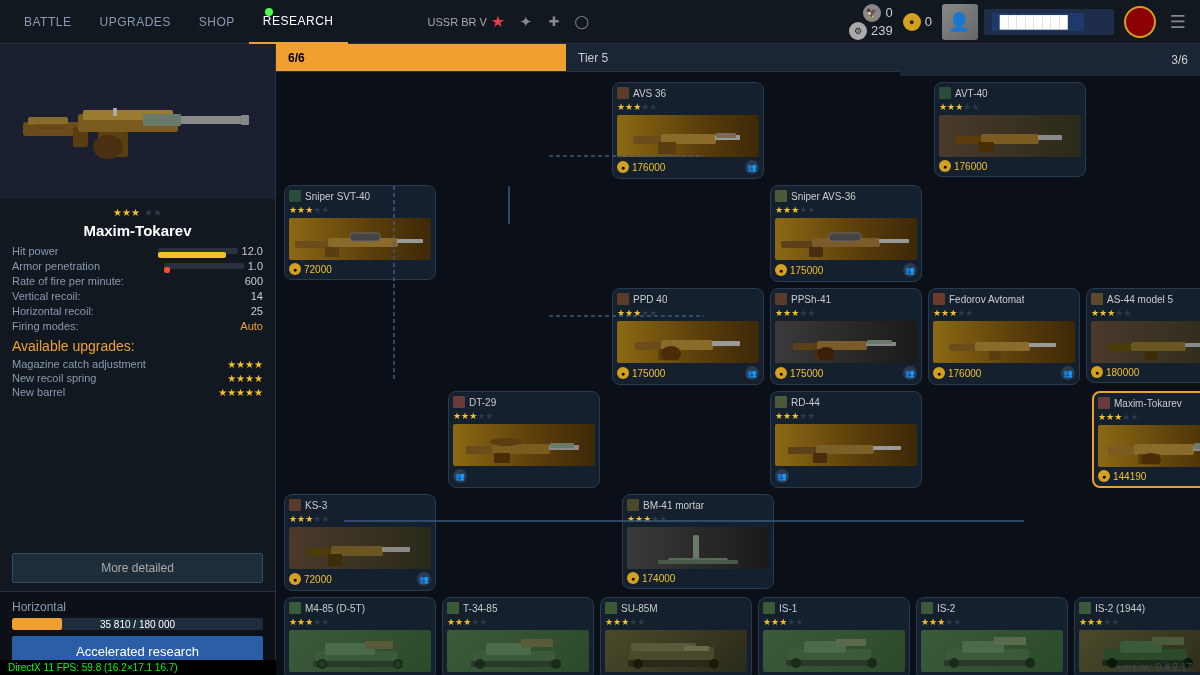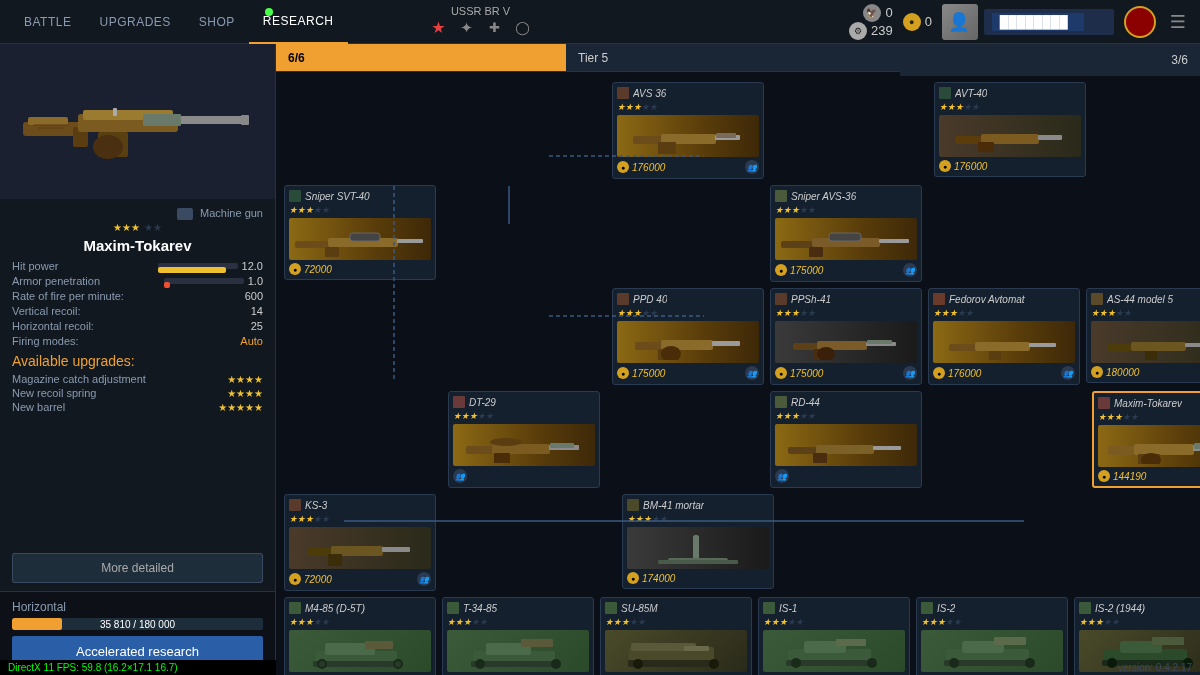--- a/index.html
+++ b/index.html
@@ -42,21 +42,20 @@
       background: #4aff4a;
       border-radius: 50%;
       position: absolute;
       top: 8px;
       margin-left: 2px;
     }
     .nation-center {
       display: flex;
       align-items: center;
       margin-left: 80px;
-      flex-direction: column;
     }
     .nation-label {
       font-size: 11px;
       color: #aaa;
     }
     .nation-icons {
       display: flex;
       gap: 6px;
       align-items: center;
     }
@@ -322,26 +321,25 @@
       font-size: 12px;
       color: #ccc;
       width: 300px;
       flex-shrink: 0;
       justify-content: flex-end;
     }
 
     .research-card {
       background: #14202e;
       border: 1px solid #2a3a50;
-      border-radius: 3px;
+      border-radius: 8px;
       padding: 4px;
       cursor: pointer;
       position: relative;
       min-height: 80px;
-      font-style: italic;
     }
     .research-card.current-research { border: 2px solid #f0a030; }
 
     .card-header {
       display: flex;
       align-items: center;
       gap: 4px;
       margin-bottom: 3px;
     }
     .card-type-icon {
@@ -521,24 +519,20 @@
         <ellipse cx="85" cy="75" rx="15" ry="12" fill="#4a3010"></ellipse>
 
         <rect x="90" y="36" width="4" height="8" rx="1" fill="#aaa"></rect>
 
         <line x1="10" y1="53" x2="45" y2="53" stroke="#5a3d10" stroke-width="1"></line>
         <line x1="15" y1="56" x2="40" y2="56" stroke="#5a3d10" stroke-width="1"></line>
       </svg>
     </div>
 
     <div class="weapon-info">
-      <div class="weapon-category">
-        <span style="display:inline-block;width:16px;height:12px;background:#3a4a60;border-radius:2px;margin-right:4px;vertical-align:middle;"></span>
-        <span>Machine gun</span>
-      </div>
       <div style="display:flex;justify-content:center;align-items:center;gap:4px;margin-bottom:4px;">
         <span style="color:#f0c030;font-size:10px;">★★★</span>
           <span style="color:#2a3a50;font-size:10px;">★★</span>
       </div>
       <div class="weapon-name">Maxim-Tokarev</div>
 
       <div class="stat-row">
         <span class="stat-label">Hit power</span>
         <span class="stat-val" style="display:flex;align-items:center;gap:4px;">
           <span style="display:inline-block;width:80px;height:6px;background:#2a3040;border-radius:2px;position:relative;">

